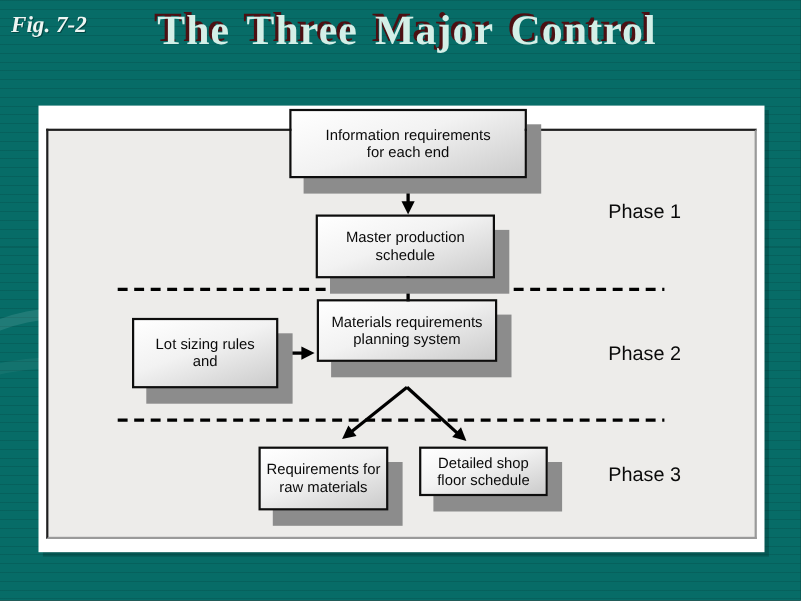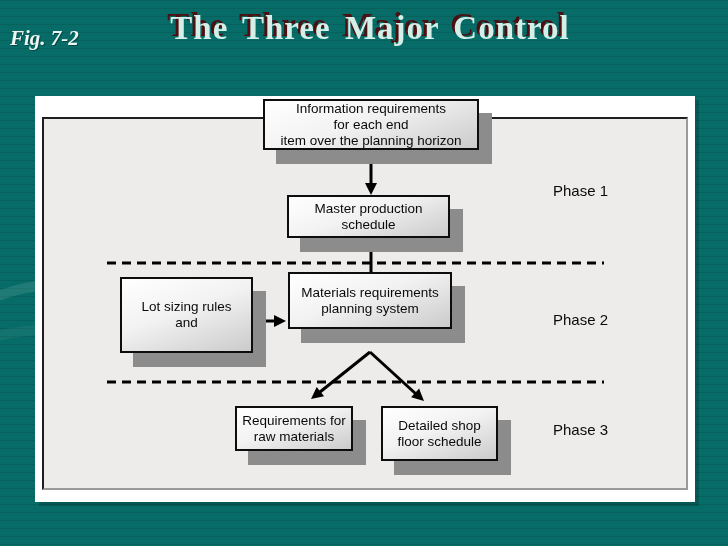--- a/index.html
+++ b/index.html
@@ -17,26 +17,26 @@
   .swoosh.s1{left:-120px; top:290px; width:260px; height:180px;
     border-top-color:rgba(215,240,235,0.12); transform:rotate(-28deg);}
   .swoosh.s2{left:-160px; top:330px; width:340px; height:260px;
     border-top-color:rgba(215,240,235,0.06); transform:rotate(-20deg);}
   .swoosh.s3{left:430px; top:470px; width:340px; height:160px;
     border-bottom:14px solid rgba(0,0,0,0.10); transform:rotate(-6deg);}
 
   .fig-label{
     position:absolute; left:10px; top:10px; z-index:2;
     font-family:"Liberation Serif", serif; font-style:italic; font-weight:bold;
-    font-size:21px; color:#eef6f3; text-shadow:1px 1px 0 rgba(0,40,38,0.55);margin-top:16px;
+    font-size:21px; color:#eef6f3; text-shadow:1px 1px 0 rgba(0,40,38,0.55);
   }
   .title{
     position:absolute; left:30px; top:5px; width:680px; z-index:1;
     text-align:center; font-family:"Liberation Serif", serif; font-weight:bold;
-    font-size:33px; line-height:46px; color:#d3efe7; letter-spacing:1px; word-spacing:5px;
+    font-size:38px; line-height:46px; color:#d3efe7; letter-spacing:1px; word-spacing:5px;
     text-shadow:-3px -3px 0 #4c1013;
   }
   .title .l2{text-decoration:underline; text-decoration-thickness:3px; text-underline-offset:3px;}
 
   .frame{
     position:absolute; left:35px; top:96px; width:660px; height:406px;
     background:#ffffff; z-index:3;
     box-shadow:4px 4px 0 rgba(0,0,0,0.18);
   }
   .panel{
@@ -48,29 +48,29 @@
   .arrow-layer{position:absolute; left:0; top:0; width:728px; height:546px; z-index:5; pointer-events:none;}
 
   .fbox{
     position:absolute; z-index:6; box-sizing:border-box;
     background:linear-gradient(160deg, #ffffff 0%, #f2f2f2 45%, #cbcbcb 100%);
     border:2px solid #0d0d0d;
     box-shadow:13px 14px 0 #8c8c8c;
     display:flex; flex-direction:column; justify-content:center; align-items:center;
     text-align:center; color:#0a0a0a; font-size:13.5px; line-height:16px;
   }
-  .fbox.b-info{left:263px; top:99px;  width:216px; height:51px;}
-  .fbox.b-mps {left:287px; top:195px; width:163px; height:43px;}
-  .fbox.b-lot {left:120px; top:277px; width:133px; height:76px;}
+  .fbox.b-info{left:263px; top:99px;  width:216px; height:63px;}
+  .fbox.b-mps {left:287px; top:195px; width:163px; height:58px;}
+  .fbox.b-lot {left:120px; top:289px; width:133px; height:64px;}
   .fbox.b-mrp {left:288px; top:272px; width:164px; height:57px;}
-  .fbox.b-raw {left:235px; top:406px; width:118px; height:45px;}
-  .fbox.b-shop{left:381px; top:406px; width:117px; height:55px;}
+  .fbox.b-raw {left:235px; top:406px; width:118px; height:58px;}
+  .fbox.b-shop{left:381px; top:406px; width:117px; height:45px;}
 
   .phase{
-    position:absolute; left:553px; z-index:6; color:#0a0a0a; font-size:15px;
+    position:absolute; left:553px; z-index:6; color:#0a0a0a; font-size:18px;
   }
   .phase.p1{top:182px;} .phase.p2{top:311px;} .phase.p3{top:421px;}
 </style>
 </head>
 <body>
 
 <div class="slide">
 
   <div class="swoosh s1"></div>
   <div class="swoosh s2"></div>
@@ -112,21 +112,20 @@
       <polygon points="424,401 411.1,397.3 419.1,388.5" fill="#000"></polygon>
     </g>
 
     <line x1="107" y1="263" x2="604" y2="263" stroke="#000" stroke-width="3" stroke-dasharray="9 6"></line>
     <line x1="107" y1="382" x2="604" y2="382" stroke="#000" stroke-width="3" stroke-dasharray="9 6"></line>
   </svg>
 
   <div class="fbox b-info">
     <div>Information requirements</div>
     <div>for each end</div>
-    <div>item over the planning horizon</div>
   </div>
 
   <div class="fbox b-mps">
     <div>Master production</div>
     <div>schedule</div>
   </div>
 
   <div class="fbox b-lot">
     <div>Lot sizing rules</div>
     <div>and</div>

